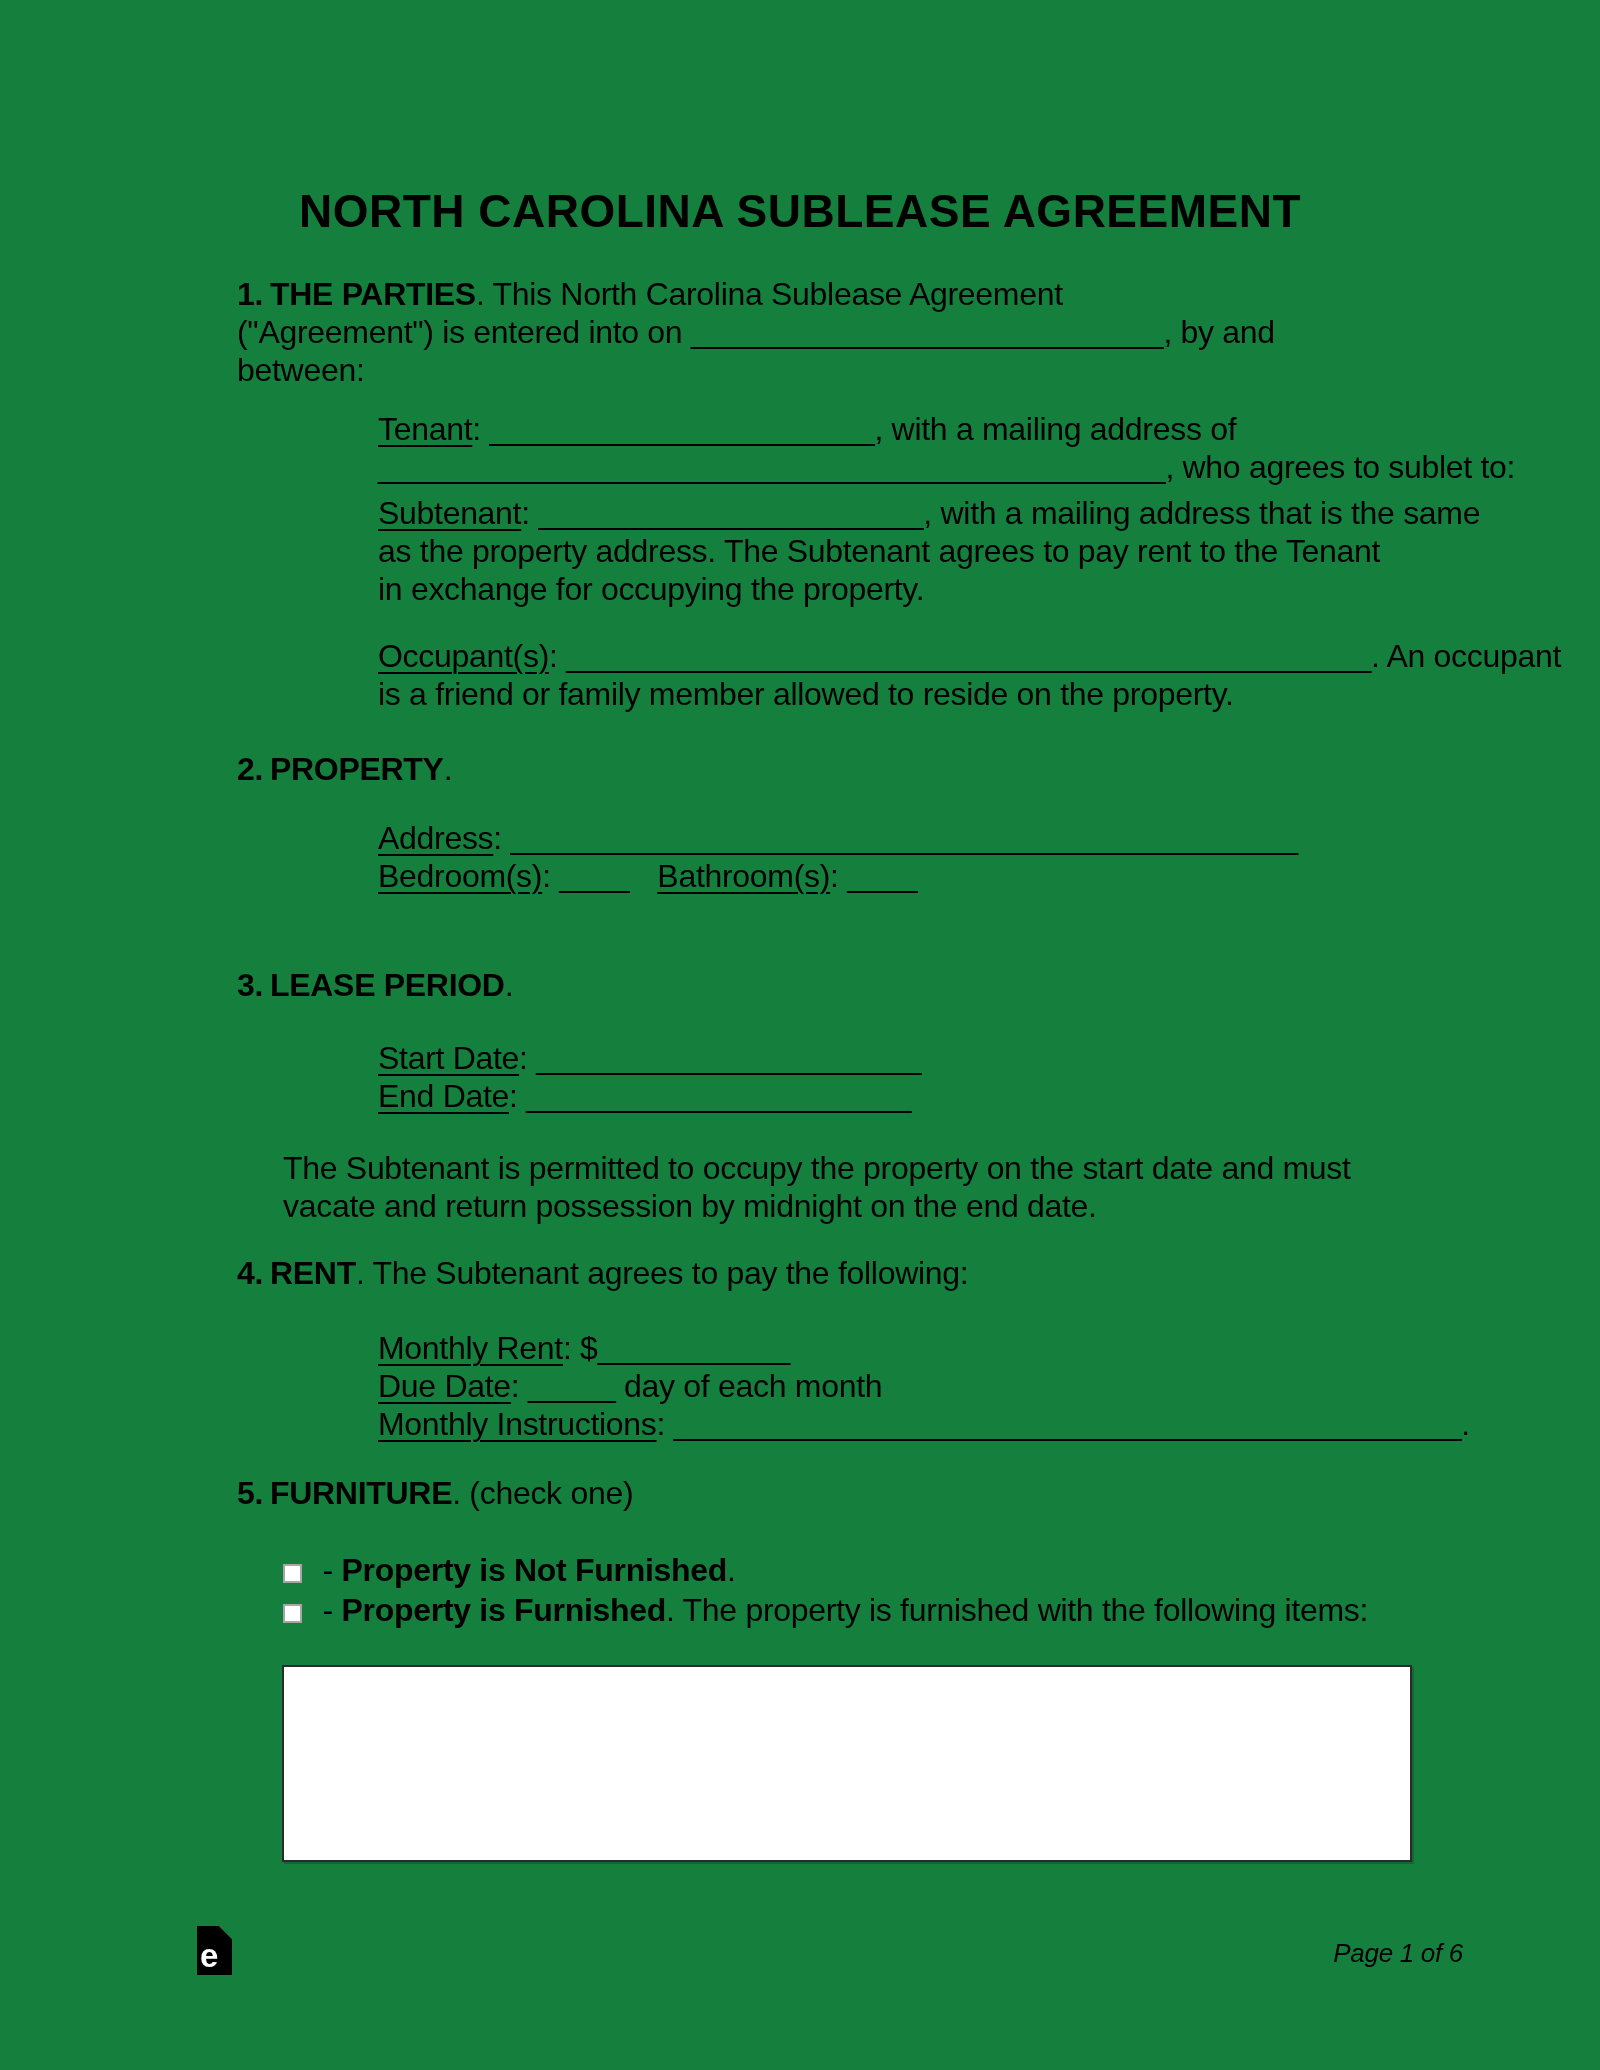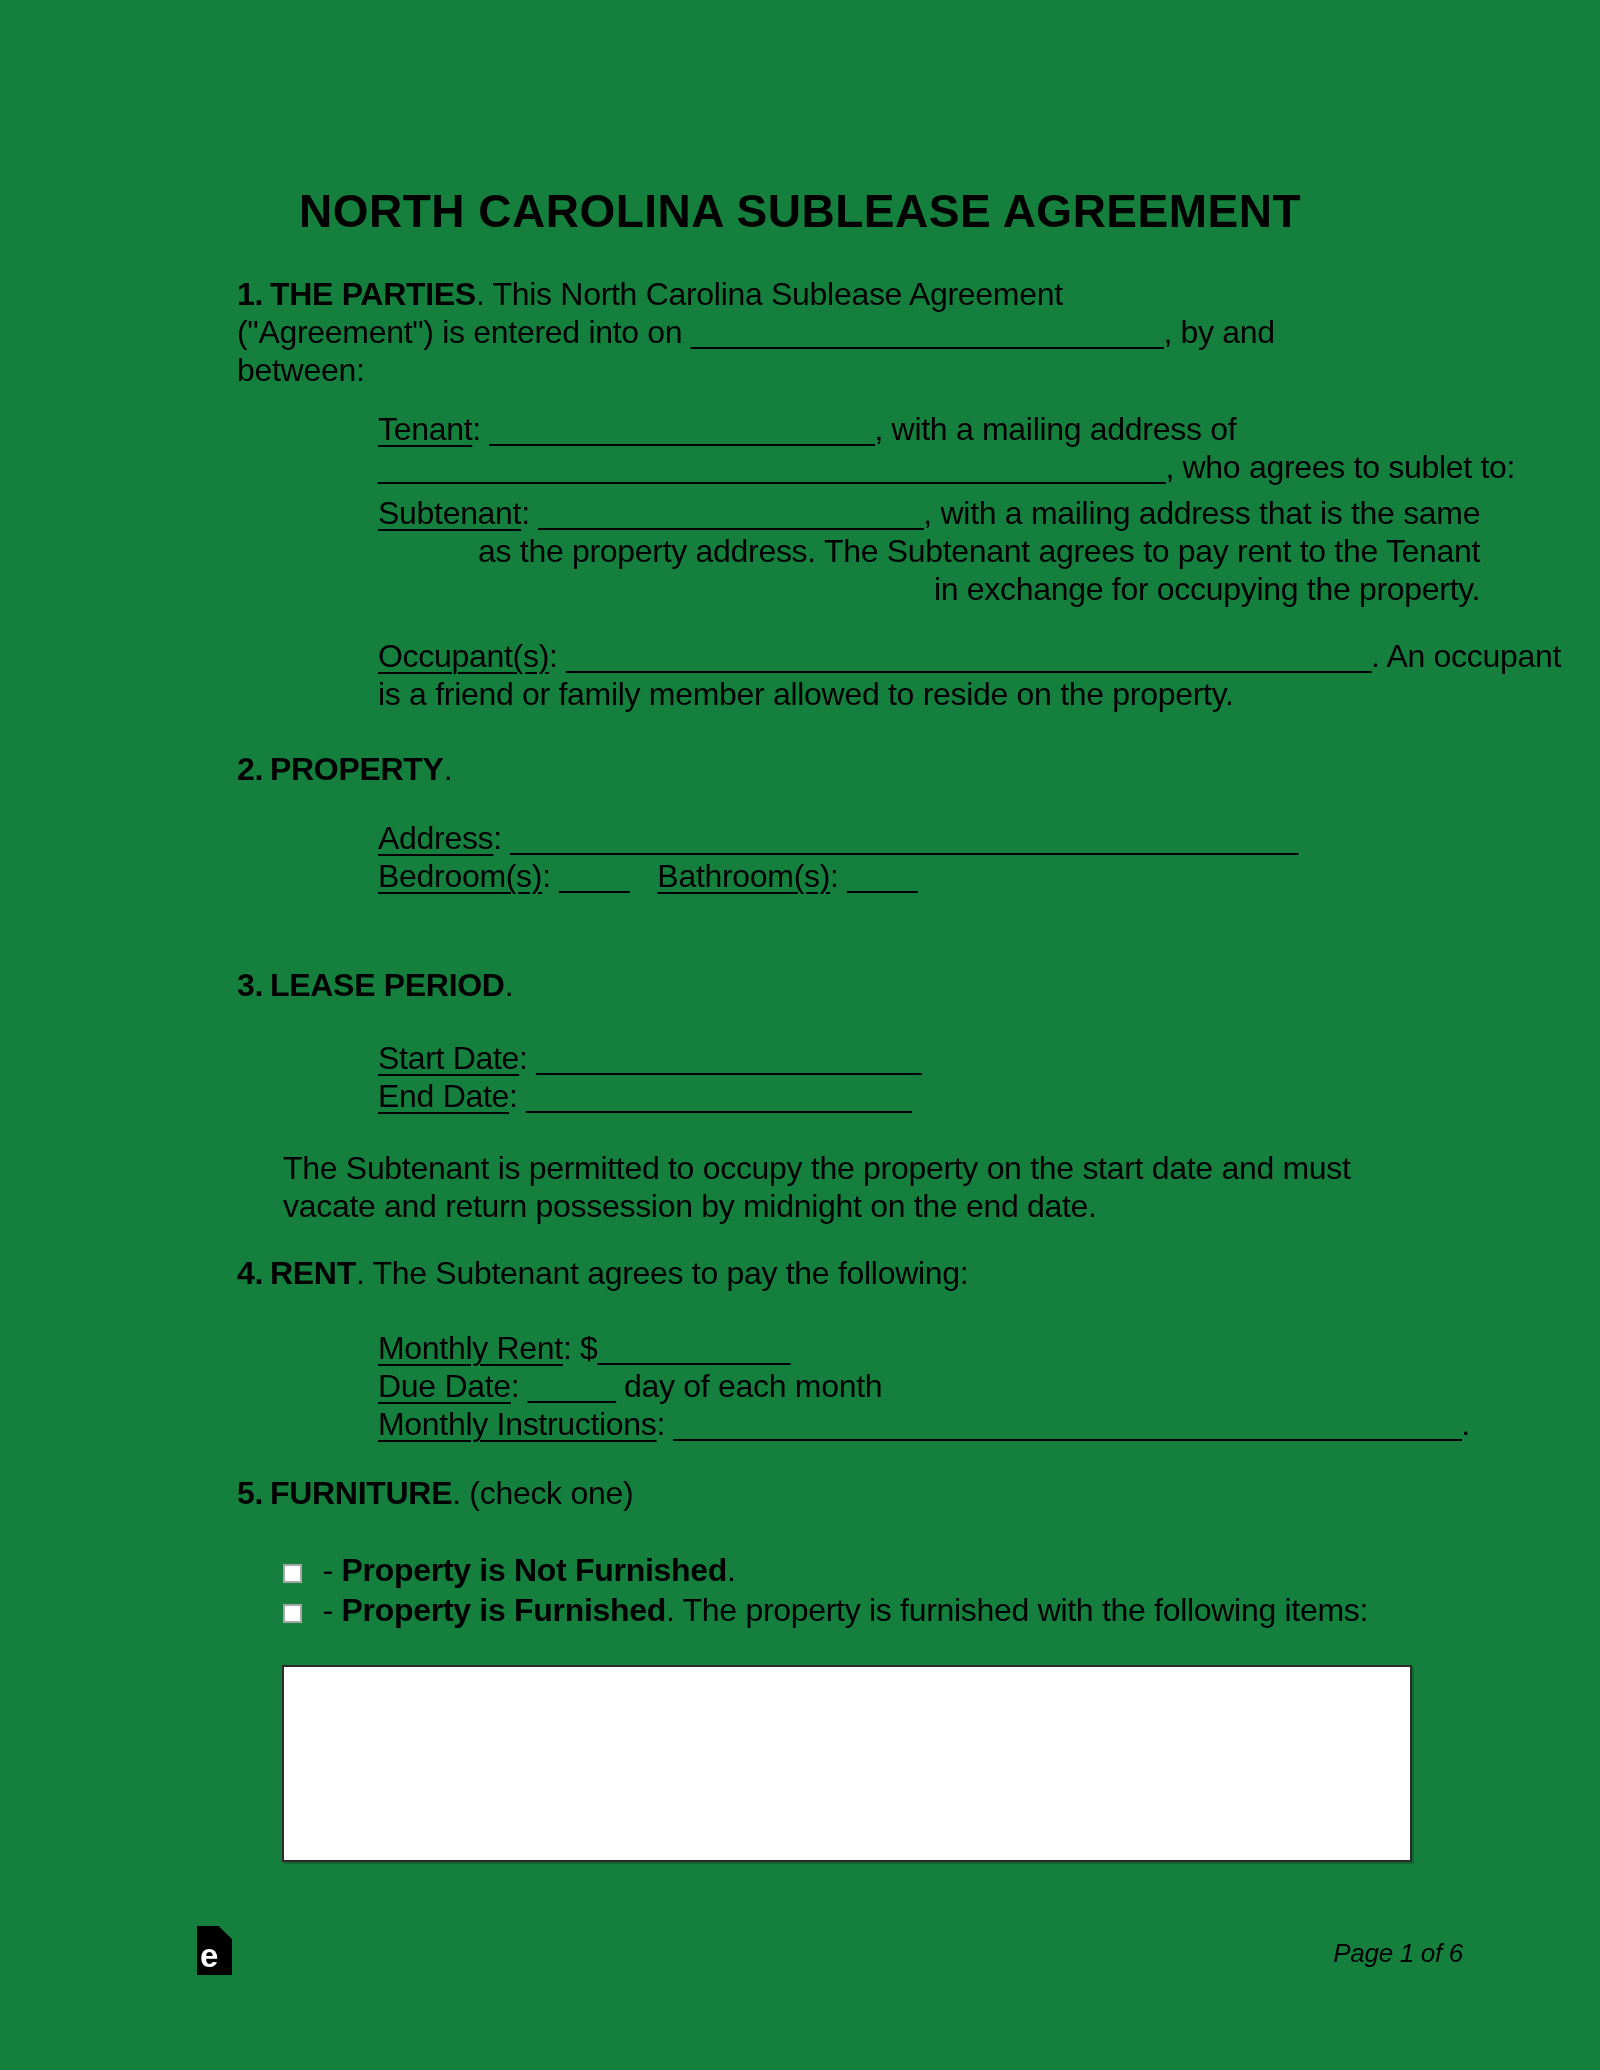--- a/index.html
+++ b/index.html
@@ -81,21 +81,21 @@
     <div><span class="num">1.</span><span class="hd">THE PARTIES</span><span>. This North Carolina Sublease Agreement</span></div>
     <div><span>("Agreement") is entered into on </span><span>___________________________</span><span>, by and</span></div>
     <div>between:</div>
   </div>
 
   <div class="tblock" style="left:378px; top:389px;margin-top:21px;">
     <div><span class="lbl">Tenant</span><span>: </span><span>______________________</span><span>, with a mailing address of</span></div>
     <div><span>_____________________________________________</span><span>, who agrees to sublet to:</span></div>
   </div>
 
-  <div class="tblock" style="left:378px; top:494px;text-align:right;">
+  <div class="tblock" style="left:378px; top:494px;">
     <div><span class="lbl">Subtenant</span><span>: </span><span>______________________</span><span>, with a mailing address that is the same</span></div>
     <div>as the property address. The Subtenant agrees to pay rent to the Tenant</div>
     <div>in exchange for occupying the property.</div>
   </div>
 
   <div class="tblock" style="left:378px; top:637px;">
     <div><span class="lbl">Occupant(s)</span><span>: </span><span>______________________________________________</span><span>. An occupant</span></div>
     <div>is a friend or family member allowed to reside on the property.</div>
   </div>
 

